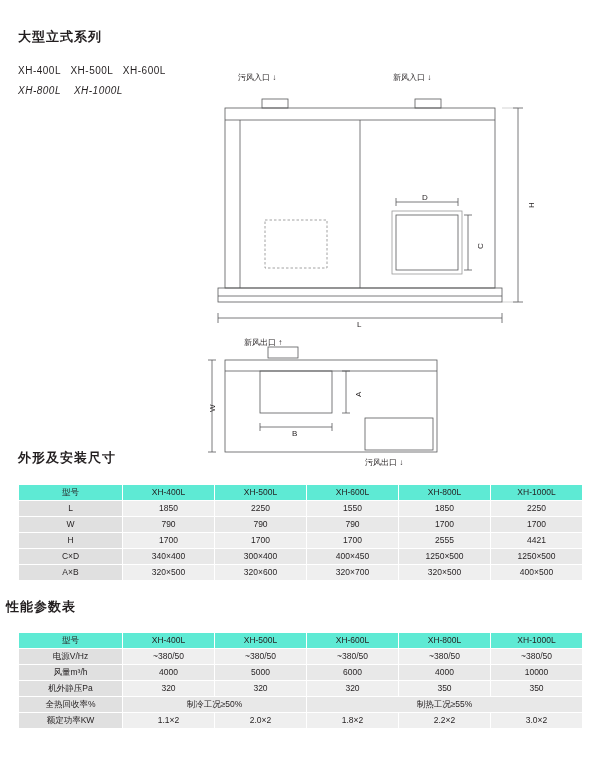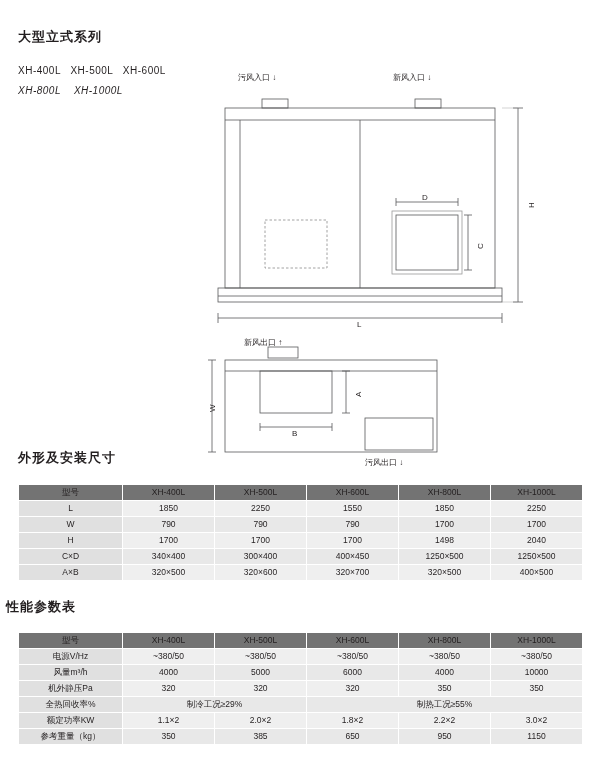--- a/index.html
+++ b/index.html
@@ -82,21 +82,21 @@
 
   table.spec th, table.spec td {
     border: 1px solid #ffffff;
     text-align: center;
     padding: 0;
     height: 15px;
     line-height: 15px;
     font-weight: normal;
   }
   table.spec thead th {
-    background: #737373;
+    background: #5eead4;
     font-weight: normal;
   }
   table.spec tbody tr td:first-child {
     background: #e4e4e4;
   }
   table.spec tbody tr td { background: #ededed; }
   table.spec tbody tr:nth-child(odd) td { background: #efefef; }
   table.spec tbody tr:nth-child(even) td { background: #e8e8e8; }
   table.spec tbody tr td:first-child { background: #e0e0e0; }
 </style>
@@ -221,22 +221,22 @@
         <td>790</td>
         <td>790</td>
         <td>1700</td>
         <td>1700</td>
       </tr>
       <tr>
         <td>H</td>
         <td>1700</td>
         <td>1700</td>
         <td>1700</td>
-        <td>1498</td>
-        <td>2040</td>
+        <td>2555</td>
+        <td>4421</td>
       </tr>
       <tr>
         <td>C×D</td>
         <td>340×400</td>
         <td>300×400</td>
         <td>400×450</td>
         <td>1250×500</td>
         <td>1250×500</td>
       </tr>
       <tr>
@@ -291,35 +291,27 @@
       <tr>
         <td>机外静压Pa</td>
         <td>320</td>
         <td>320</td>
         <td>320</td>
         <td>350</td>
         <td>350</td>
       </tr>
       <tr>
         <td>全热回收率%</td>
-        <td colspan="2">制冷工况≥29%</td>
+        <td colspan="2">制冷工况≥50%</td>
         <td colspan="3">制热工况≥55%</td>
       </tr>
       <tr>
         <td>额定功率KW</td>
         <td>1.1×2</td>
         <td>2.0×2</td>
         <td>1.8×2</td>
         <td>2.2×2</td>
         <td>3.0×2</td>
       </tr>
-      <tr>
-        <td>参考重量（kg）</td>
-        <td>350</td>
-        <td>385</td>
-        <td>650</td>
-        <td>950</td>
-        <td>1150</td>
-      </tr>
     </tbody>
   </table>
 
 </div>
 
 </body></html>

